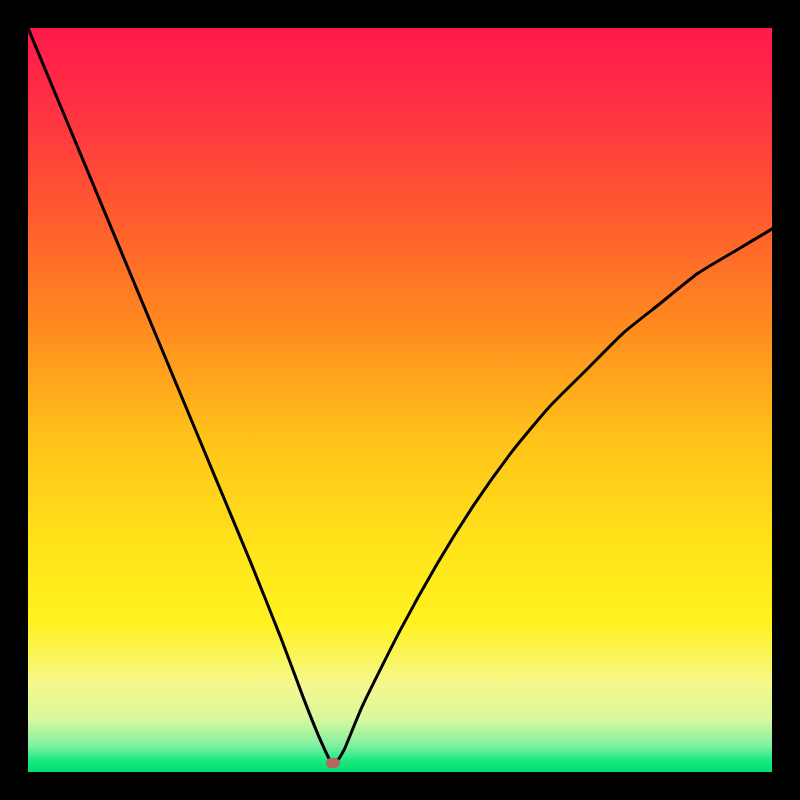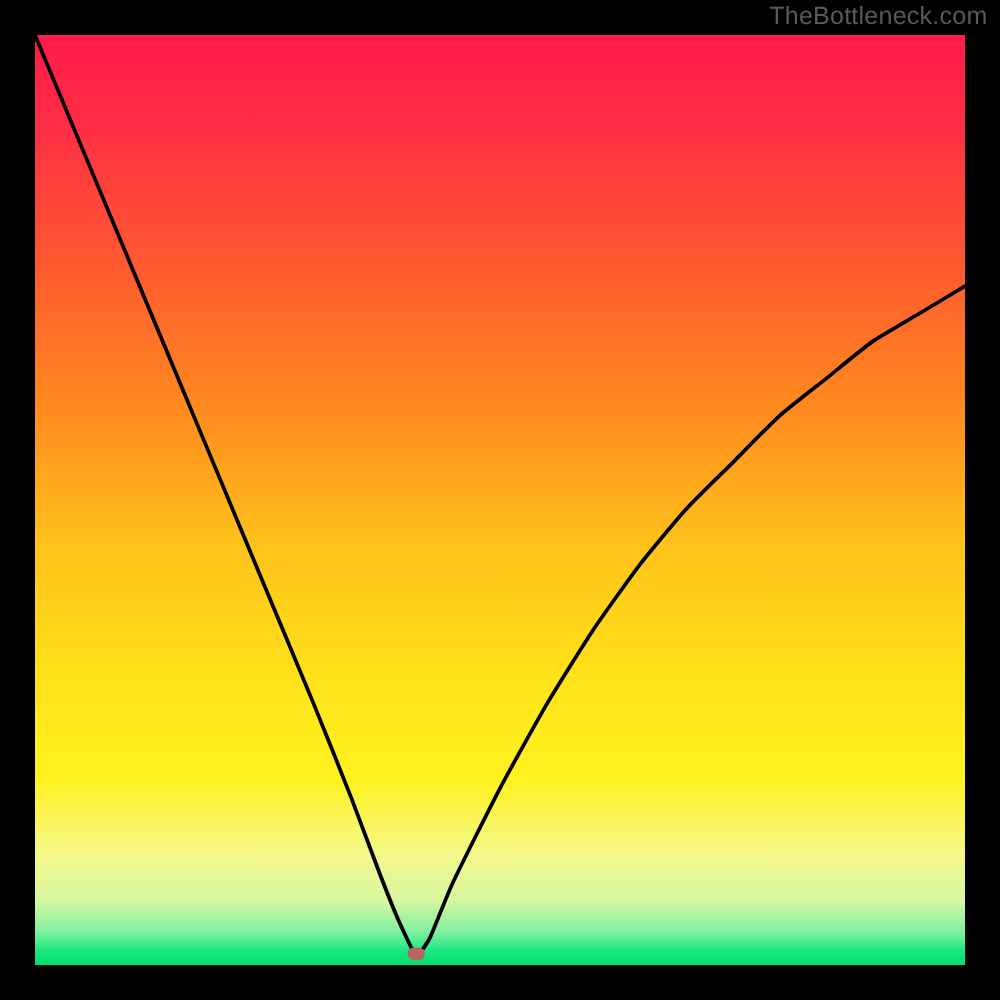--- a/index.html
+++ b/index.html
@@ -52,21 +52,20 @@
     background: #b9655f;
     border-radius: 5px;
     transform: translate(-50%, -50%);
     z-index: 3;
   }
 </style>
 </head>
 <body>
 
 <div class="frame">
-  <div class="watermark">TheBottleneck.com</div>
 
   <div class="plot-area">
     <svg class="gradient-bg" viewBox="0 0 744 744" preserveAspectRatio="none">
       <defs>
         <linearGradient id="bg-grad" x1="0" y1="0" x2="0" y2="1">
             <stop offset="0%" stop-color="#ff1a4b"></stop>
             <stop offset="10%" stop-color="#ff2f44"></stop>
             <stop offset="25%" stop-color="#ff5a2f"></stop>
             <stop offset="40%" stop-color="#ff8a1f"></stop>
             <stop offset="55.00000000000001%" stop-color="#ffc21a"></stop>

